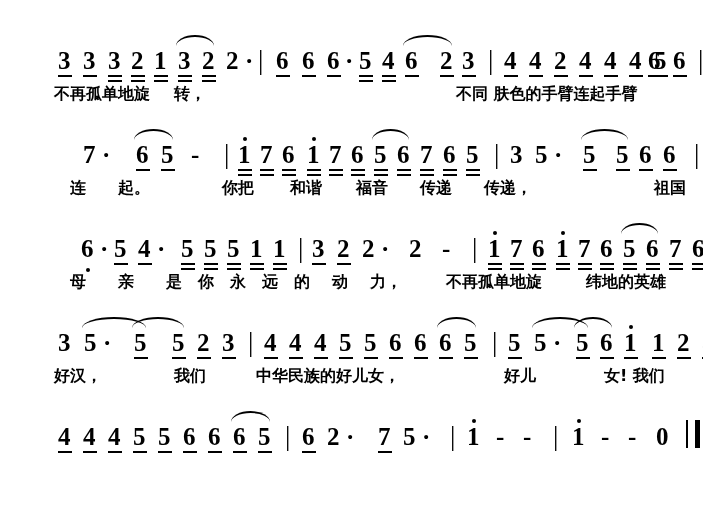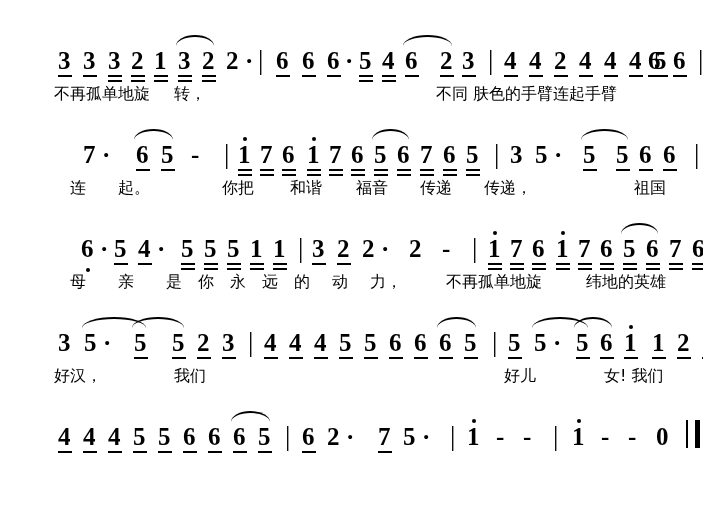--- a/index.html
+++ b/index.html
@@ -27,20 +27,21 @@
   }
   .notes-row {
     position: relative;
     height: 44px;
     white-space: nowrap;
   }
   .lyrics-row {
     position: relative;
     height: 30px;
     white-space: nowrap;
+    font-weight: bold;
   }
   .note {
     position: absolute;
     bottom: 0;
     font-family: "Liberation Serif", serif;
     font-size: 25px;
     font-weight: bold;
     line-height: 26px;
     letter-spacing: 0;
   }
@@ -146,21 +147,21 @@
         <span style="position: absolute; left: 628px; width: 14px; height: 2px; background: rgb(0, 0, 0); bottom: -3px;"></span>
         <span class="note" style="left: 622px;">6</span>
         <span style="position: absolute; left: 622px; width: 14px; height: 2px; background: rgb(0, 0, 0); bottom: -3px;"></span>
         <span class="note" style="left: 647px;">6</span>
         <span style="position: absolute; left: 647px; width: 14px; height: 2px; background: rgb(0, 0, 0); bottom: -3px;"></span>
         <span class="note bar" style="left: 672px;">|</span>
       </div>
     <div class="lyrics-row" id="lr0">
         <span class="lyric" style="left: 28px;">不再孤单地旋</span>
         <span class="lyric" style="left: 148px;">转，</span>
-        <span class="lyric" style="left: 410px;">不同 肤色的手臂连起手臂</span>
+        <span class="lyric" style="left: 430px;">不同 肤色的手臂连起手臂</span>
       </div>
   </div>
 
   <div class="system" style="height:84px;">
     <div class="notes-row" id="nr1">
         <span class="note" style="left: 57px;">7</span>
         <span class="note" style="left: 76px;">·</span>
         <span class="note" style="left: 110px;">6</span>
         <span style="position: absolute; left: 110px; width: 14px; height: 2px; background: rgb(0, 0, 0); bottom: -3px;"></span>
         <span class="slur" style="left: 108px; width: 39px; bottom: 28px;"></span>
@@ -220,21 +221,21 @@
         <span class="note bar" style="left: 668px;">|</span>
       </div>
     <div class="lyrics-row" id="lr1">
         <span class="lyric" style="left: 44px;">连</span>
         <span class="lyric" style="left: 92px;">起。</span>
         <span class="lyric" style="left: 196px;">你把</span>
         <span class="lyric" style="left: 264px;">和谐</span>
         <span class="lyric" style="left: 330px;">福音</span>
         <span class="lyric" style="left: 394px;">传递</span>
         <span class="lyric" style="left: 458px;">传递，</span>
-        <span class="lyric" style="left: 608px;">祖国</span>
+        <span class="lyric" style="left: 628px;">祖国</span>
       </div>
   </div>
 
   <div class="system" style="height:84px;">
     <div class="notes-row" id="nr2">
         <span class="note" style="left: 55px;">6</span>
         <span class="note" style="left: 74px;">·</span>
         <span style="position: absolute; left: 60px; width: 4px; height: 4px; border-radius: 50%; background: rgb(0, 0, 0); bottom: -10px;"></span>
         <span class="note" style="left: 88px;">5</span>
         <span style="position: absolute; left: 88px; width: 14px; height: 2px; background: rgb(0, 0, 0); bottom: -3px;"></span>
@@ -367,20 +368,21 @@
         <span class="note" style="left: 626px;">1</span>
         <span style="position: absolute; left: 626px; width: 14px; height: 2px; background: rgb(0, 0, 0); bottom: -3px;"></span>
         <span class="note" style="left: 651px;">2</span>
         <span style="position: absolute; left: 651px; width: 14px; height: 2px; background: rgb(0, 0, 0); bottom: -3px;"></span>
         <span class="note" style="left: 676px;">3</span>
         <span style="position: absolute; left: 676px; width: 14px; height: 2px; background: rgb(0, 0, 0); bottom: -3px;"></span>
       </div>
     <div class="lyrics-row" id="lr3">
         <span class="lyric" style="left: 28px;">好汉，</span>
         <span class="lyric" style="left: 148px;">我们</span>
+        <span class="lyric" style="left: 230px;">中华民族的好儿女，</span>
         <span class="lyric" style="left: 478px;">好儿</span>
         <span class="lyric" style="left: 578px;">女! 我们</span>
       </div>
   </div>
 
   <div class="system" style="height:56px;">
     <div class="notes-row" id="nr4">
         <span class="note" style="left: 32px;">4</span>
         <span style="position: absolute; left: 32px; width: 14px; height: 2px; background: rgb(0, 0, 0); bottom: -3px;"></span>
         <span class="note" style="left: 57px;">4</span>

